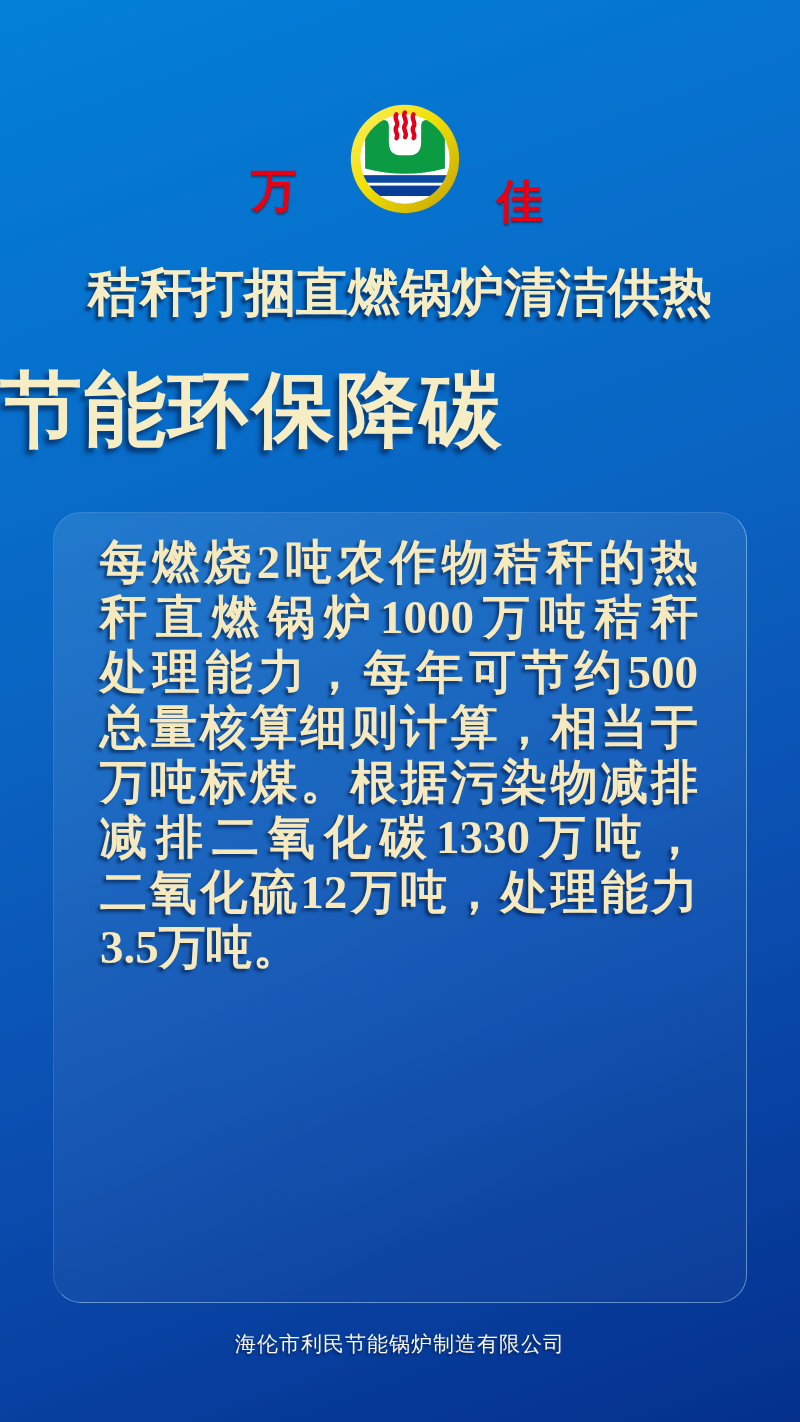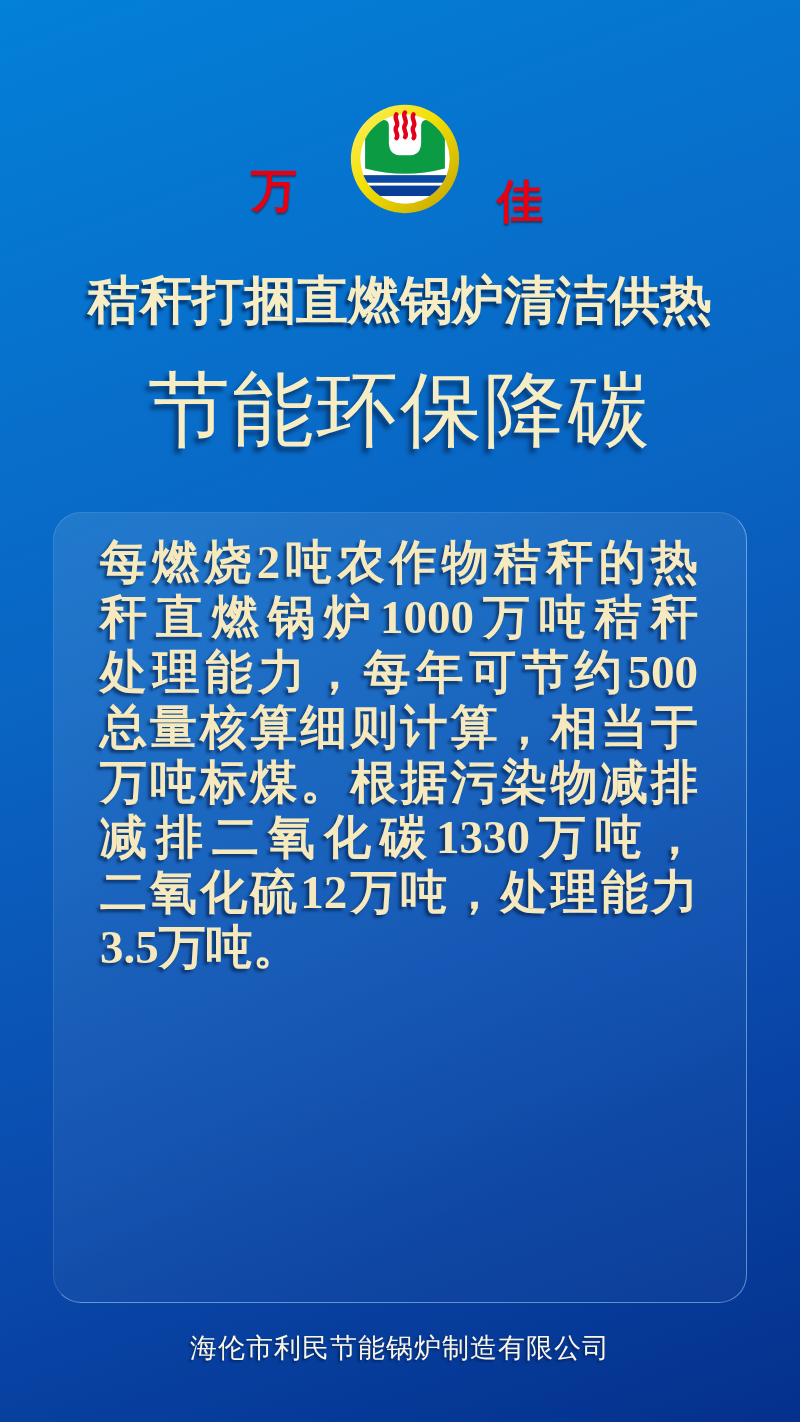--- a/index.html
+++ b/index.html
@@ -17,32 +17,32 @@
     font-size:46px;font-weight:700;
     color:#e60012;
     text-shadow:0 2px 2px rgba(40,0,0,.45);
     font-family:"Liberation Serif","DejaVu Serif",serif;
     line-height:1;
   }
   .logo-char.left{left:251px;top:168px;}
   .logo-char.right{left:497px;top:179px;}
   
   .title{
-    position:absolute;left:0;top:272px;width:100%;
+    position:absolute;left:0;top:264px;width:100%;
     text-align:center;
     font-size:52px;font-weight:700;
     color:#f7edc5;
     text-shadow:-3px 4px 3px rgba(3,26,66,.65);
     line-height:1.1;
     letter-spacing:0px;
   }
   .subtitle{
     position:absolute;left:0;top:364px;width:100%;
-    text-align:center;
-    font-size:82px;font-weight:400;
+    text-align:left;
+    font-size:82px;font-weight:700;
     color:#f7edc5;
     text-shadow:-4px 5px 4px rgba(3,26,66,.6);
     line-height:1.15;
     letter-spacing:2px;
   }
   
   .panel{
     position:absolute;left:53px;top:512px;
     width:694px;height:791px;
     box-sizing:border-box;
@@ -61,21 +61,21 @@
     text-shadow:-3px 3px 3px rgba(3,26,66,.6);
     text-align:justify;
     text-align-last:justify;
     white-space:nowrap;
   }
   .body-line:last-child{text-align-last:left;}
   
   .footer{
     position:absolute;left:0;top:1330px;width:100%;
     text-align:center;
-    font-size:27px;font-weight:400;
+    font-size:21px;font-weight:400;
     letter-spacing:1px;
     color:#fbf7e6;
     text-shadow:-2px 2px 2px rgba(3,20,60,.55);
     font-family:"Liberation Sans","DejaVu Sans",sans-serif;
   }
 </style>
 </head>
 <body>
 
 <div class="poster">

